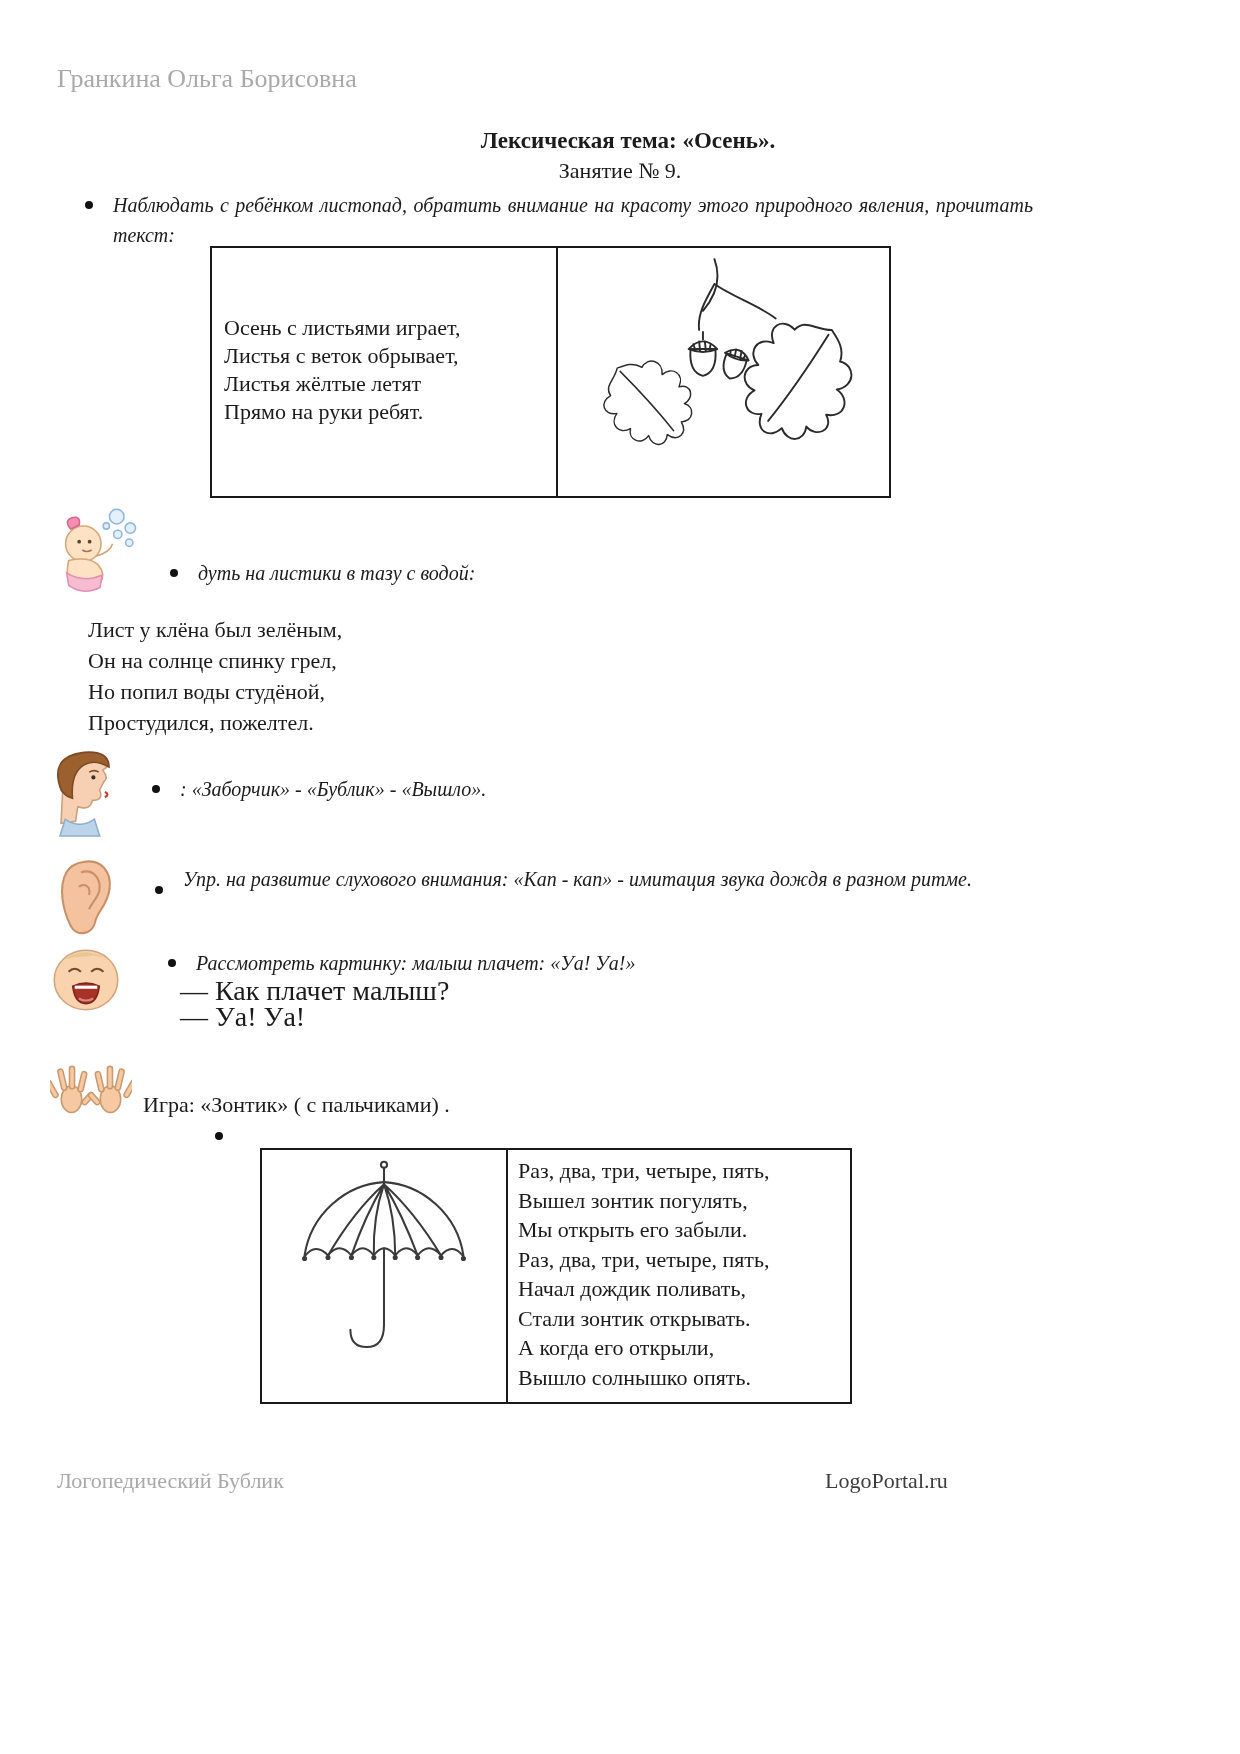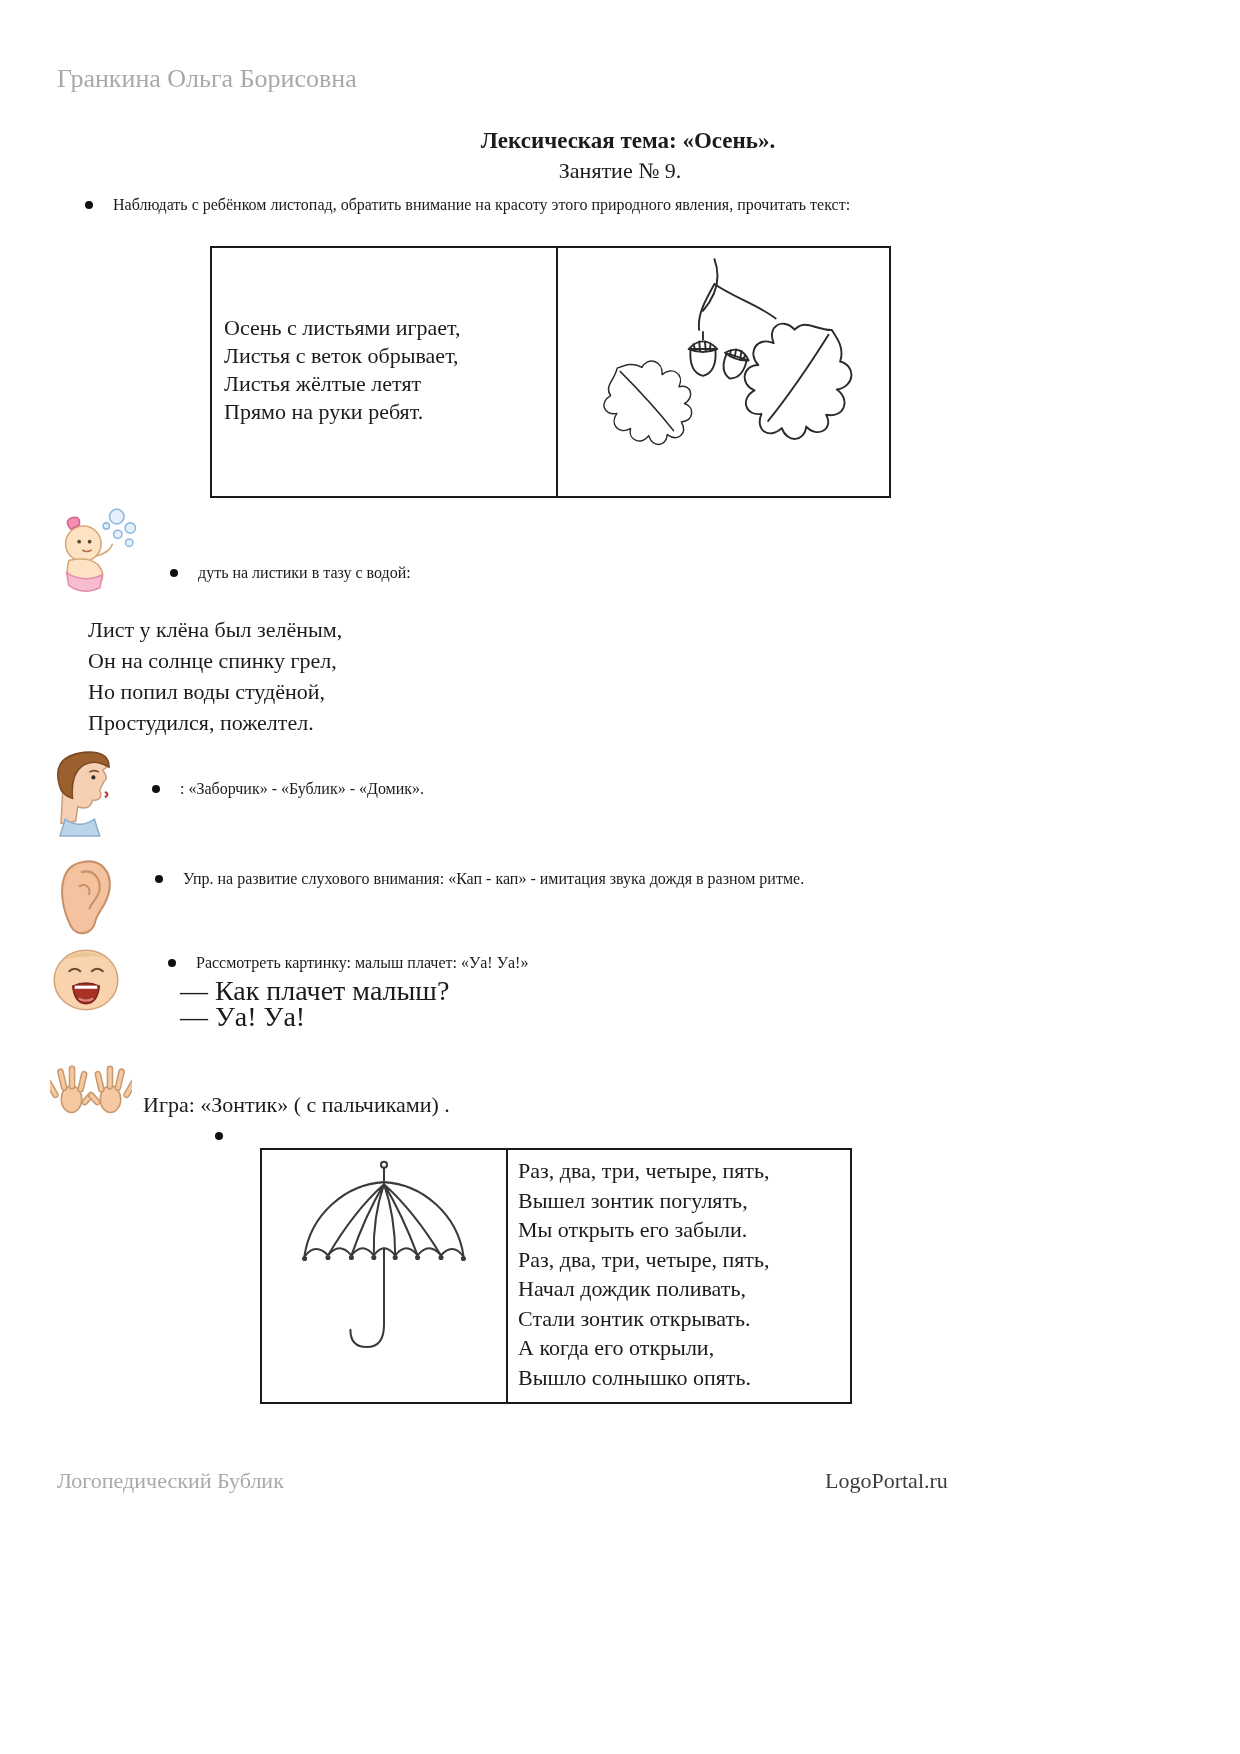--- a/index.html
+++ b/index.html
@@ -9,41 +9,41 @@
     margin:0 auto;
     background:#ffffff;
     font-family:"Liberation Serif", serif;
     color:#1b1b1b;
     overflow:hidden;
   }
   .abs{position:absolute;}
   .author{left:57px;top:64px;font-size:26px;color:#a9a9a9;}
   .title{left:0;top:128px;width:100%;text-align:center;font-size:23px;font-weight:bold;margin-left:8px;}
   .subtitle{left:0;top:158px;width:100%;text-align:center;font-size:22px;}
-  .bullet-row{display:flex;align-items:flex-start;font-size:16px;line-height:30px;}
+  .bullet-row{display:flex;align-items:flex-start;font-size:20px;line-height:30px;font-style:italic;}
   .bullet-dot{
     width:8px;height:8px;border-radius:50%;background:#111;
     margin:11px 20px 0 0;flex:0 0 8px;
   }
   .bullet-text{flex:1;}
   .justify{text-align:justify;}
   .b-observe{left:85px;top:190px;width:948px;}
   .table{border:2px solid #1a1a1a;display:flex;box-sizing:border-box;}
   .t1{left:210px;top:246px;width:681px;height:252px;}
   .t1-left{width:346px;border-right:2px solid #1a1a1a;box-sizing:border-box;
            padding:66px 10px 0 12px;font-size:22px;line-height:28px;}
   .t1-right{flex:1;display:flex;align-items:center;justify-content:center;}
   .img-box{display:flex;align-items:center;justify-content:center;}
   .baby-img{left:52px;top:502px;width:94px;height:96px;}
   .b-blow{left:170px;top:558px;width:700px;}
   .poem2{left:88px;top:614px;font-size:22px;line-height:31px;}
   .girl-img{left:46px;top:744px;width:76px;height:94px;}
   .b-artic{left:152px;top:774px;width:700px;}
   .ear-img{left:52px;top:858px;width:68px;height:80px;}
-  .b-listen{left:155px;top:864px;width:888px;}
+  .b-listen{left:155px;top:864px;width:888px;align-items:flex-end;}
   .babyface-img{left:46px;top:944px;width:80px;height:70px;}
   .b-picture{left:168px;top:948px;width:800px;}
   .dialog{left:180px;top:978px;font-size:28px;line-height:26px;}
   .hands-img{left:50px;top:1062px;width:82px;height:62px;}
   .game-title{left:143px;top:1092px;font-size:22px;}
   .empty-bullet{left:215px;top:1132px;width:8px;height:8px;border-radius:50%;background:#111;}
   .t2{left:260px;top:1148px;width:592px;height:256px;}
   .t2-left{width:246px;border-right:2px solid #1a1a1a;box-sizing:border-box;
            display:flex;align-items:flex-start;justify-content:center;padding-top:4px;}
   .t2-right{flex:1;padding:6px 6px 0 10px;font-size:22px;line-height:29.5px;}
@@ -139,21 +139,21 @@
       <path d="M14 44 q-12 -32 22 -36 q24 -2 24 14 q-14 -8 -24 -2 q-13 8 -11 32 q-7 -2 -11 -8 z" fill="#9c5f2e" stroke="#7a4a24" stroke-width="1.5"></path>
       <circle cx="45" cy="32" r="2" fill="#333"></circle>
       <path d="M41 27 q5 -3 9 0" stroke="#7a4a24" fill="none" stroke-width="1.5"></path>
       <path d="M56 46 q5 2 0 5" stroke="#c0392b" fill="none" stroke-width="2"></path>
       <path d="M18 72 q14 10 28 0 l5 16 h-38 z" fill="#bcd4ea" stroke="#8fb0cc" stroke-width="1.5"></path>
     </svg>
   </div>
 
   <div class="abs bullet-row b-artic">
     <span class="bullet-dot"></span>
-    <span class="bullet-text">: «Заборчик» - «Бублик» - «Домик».</span>
+    <span class="bullet-text">: «Заборчик» - «Бублик» - «Вышло».</span>
   </div>
 
   <div class="abs img-box ear-img">
     <svg width="68" height="80" viewBox="0 0 66 78">
       <path d="M30 4 C48 0 58 14 56 30 C54 46 44 52 42 62 C40 74 24 78 18 66 C10 50 6 28 14 14 C18 7 24 5 30 4 Z" fill="#f4c29f" stroke="#c98f66" stroke-width="2"></path>
       <path d="M28 14 C40 10 48 20 46 32 C44 40 38 44 36 50" fill="none" stroke="#c98f66" stroke-width="2"></path>
       <path d="M26 28 C32 24 38 28 36 36" fill="none" stroke="#c98f66" stroke-width="2"></path>
     </svg>
   </div>
 

